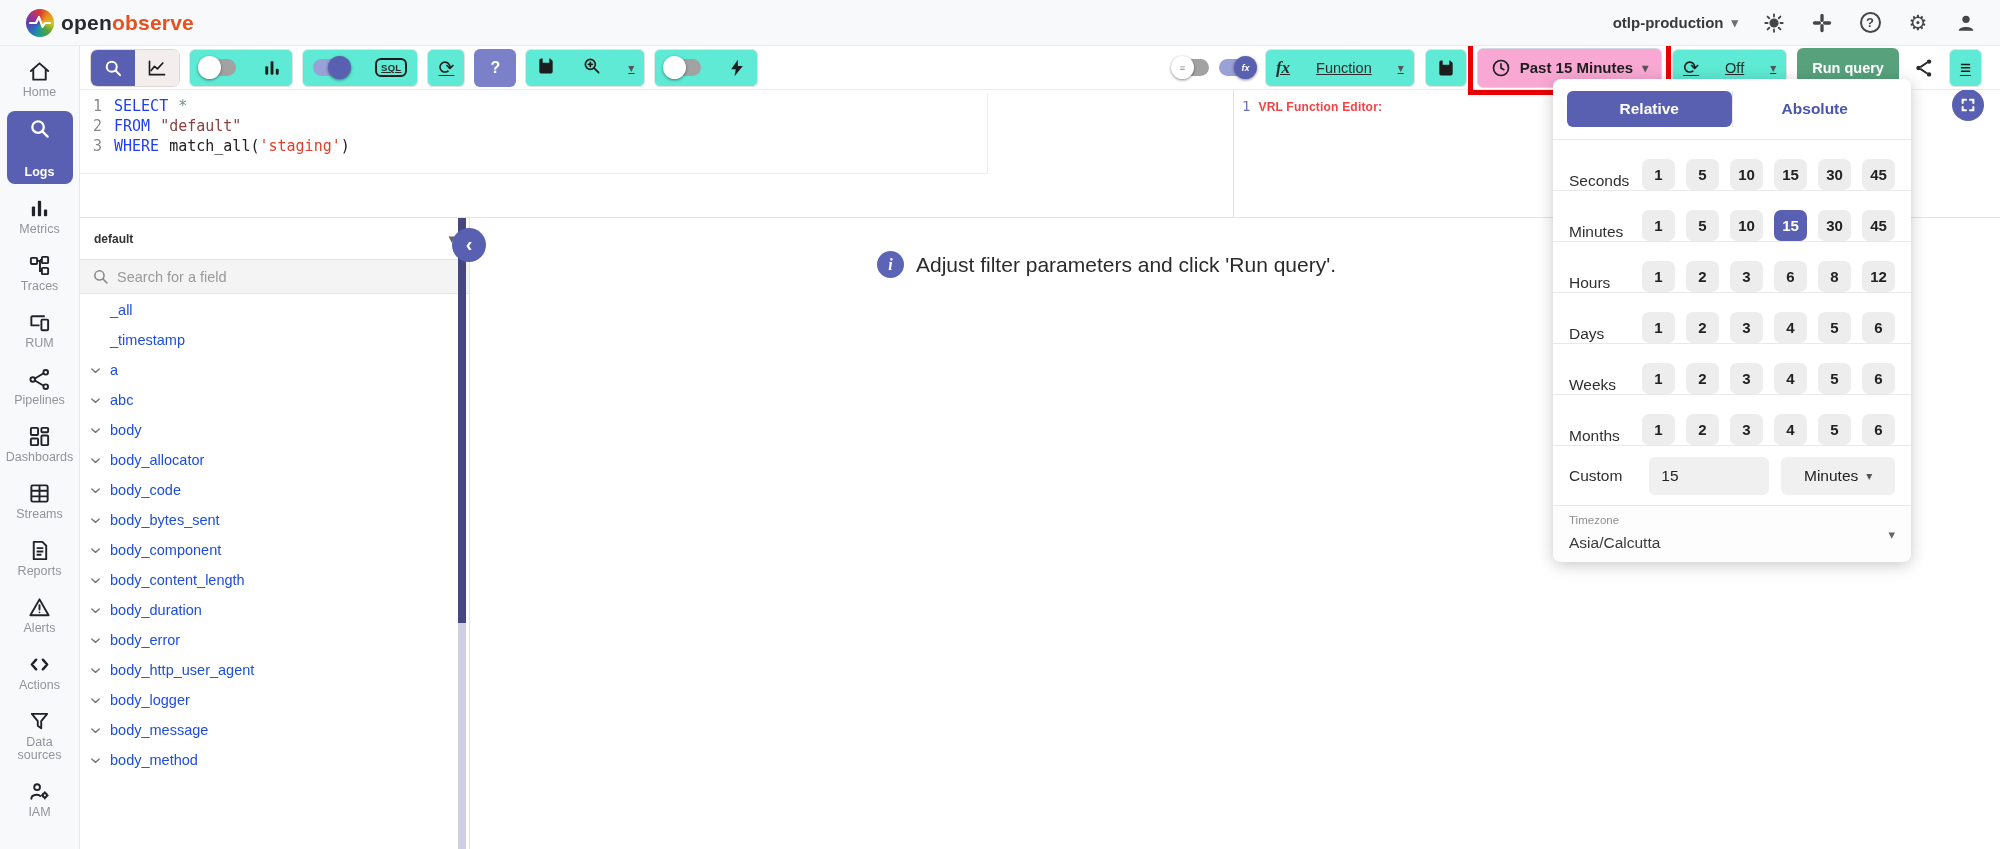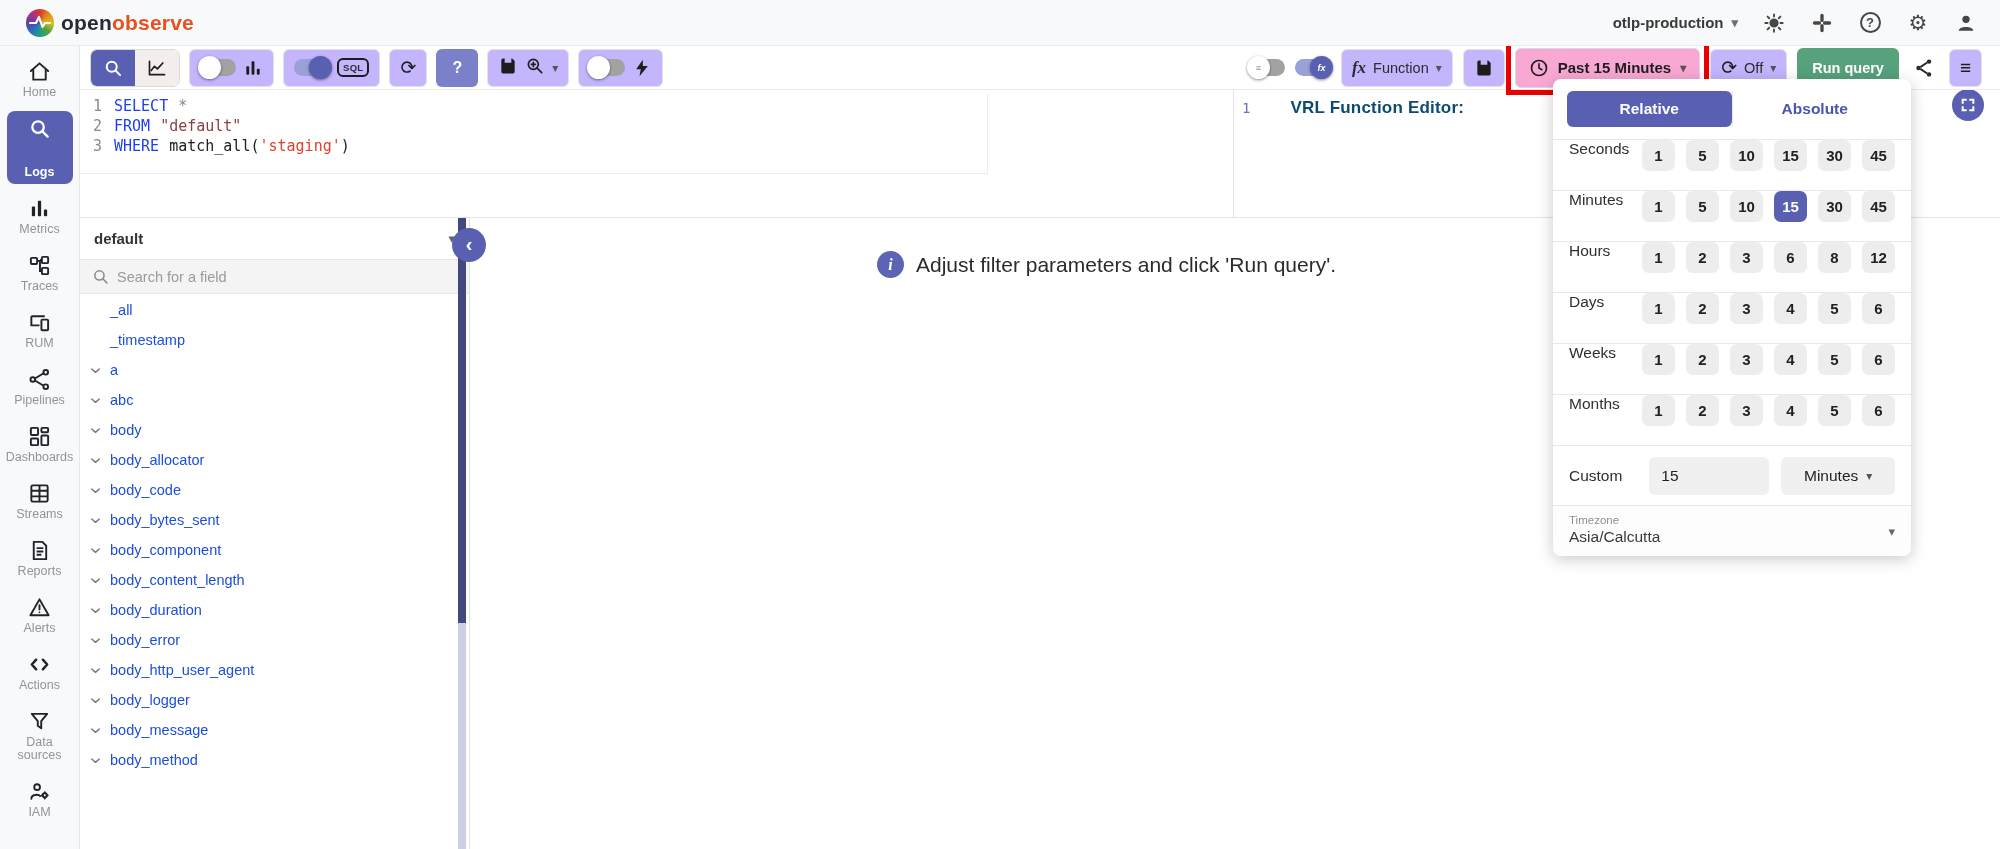--- a/index.html
+++ b/index.html
@@ -31,22 +31,22 @@
   .side-icon { width:23px; height:23px; color:#20242a; display:flex;align-items:center;justify-content:center;}
   .side-icon svg{ width:23px; height:23px;}
   .side-label { font-size:12.5px; color:#90959c; line-height:13px; text-align:center;}
   .side-item.active { background:#5960b2; }
   .side-item.active .side-icon{ color:#fff; }
   .side-item.active .side-label{ color:#fff; font-weight:600;margin-top:23px;}
 
   
   .toolbar { position:absolute; top:46px; left:80px; right:0; height:44px; background:#fff;
     border-bottom:1px solid #ececec; display:flex; align-items:center; padding:0 10px; gap:9px; z-index:35;}
-  .tbtn { height:38px; border:1px solid #e2e2e2; border-radius:6px; background:#c4b5fd;
-    display:flex; align-items:center; justify-content:center; gap:7px; padding:0 10px; cursor:pointer; font-size:14.5px; color:#2c2c2c;}
+  .tbtn { height:38px; border:1px solid #e2e2e2; border-radius:6px; background:#5eead4;
+    display:flex; align-items:center; justify-content:center; gap:26px; padding:0 10px; cursor:pointer; font-size:14.5px; color:#2c2c2c;text-decoration:underline;}
   .tbtn svg{ width:20px; height:20px; color:#1d1d1d;}
   .combo { display:flex; border:1px solid #ded8d4; border-radius:7px; overflow:hidden; height:38px;}
   .combo .half { width:44px; display:flex; align-items:center; justify-content:center; cursor:pointer;}
   .half.sel { background:#5960b2; color:#fff;}
   .half.alt { background:#f3eeec; color:#1d1d1d;}
   .half svg{ width:20px; height:20px;}
   .sqlbadge { border:2px solid #1d1d1d; border-radius:6px; font-size:9.5px; font-weight:700; padding:2px 4px; letter-spacing:.3px;}
   .qbtn { width:42px; height:38px; background:#7b81c9; color:#fff; border-radius:6px; font-size:16px; font-weight:700;
     display:flex; align-items:center; justify-content:center; cursor:pointer;}
   .glyph { font-size:19px; line-height:1; color:#1d1d1d;}
@@ -77,30 +77,30 @@
   .sql-line { display:flex; }
   .ln { width:22px; text-align:right; color:#8a8a8a; margin-right:12px; flex:0 0 auto;}
   .kw { color:#1f3ff1; }
   .op { color:#7d8c87; margin-left:10px;}
   .strA { color:#8c4040; margin-left:10px;}
   .strB { color:#e0402d; }
   .fncall { color:#222; margin-left:10px;}
   .vrl-editor { position:absolute; left:1153px; top:0; right:0; height:128px; border-left:1px solid #e3e3e3; padding-top:8px; cursor:text;}
   .vrl-line { display:flex; align-items:baseline; padding-left:8px;}
   .vrl-ln { color:#6a71c4; font-family:"DejaVu Sans Mono",monospace; font-size:14px; margin-right:8px;}
-  .vrl-ph { color:#0c4a6e; font-size:17px; font-weight:700; letter-spacing:.2px;margin-left:32px;}
+  .vrl-ph { color:#ef4444; font-size:12px; font-weight:700; letter-spacing:.2px;}
   .expand-btn { position:absolute; right:16px; top:-1px; width:32px; height:32px; border-radius:50%;
     background:#5960b2; border:none; display:flex; align-items:center; justify-content:center; cursor:pointer;}
   .expand-btn svg{ width:16px; height:16px; color:#fff;}
 
   
   .fields-panel { position:absolute; top:218px; left:80px; width:390px; bottom:0;
     border-right:1px solid #e3e3e3; background:#fff; z-index:20;}
   .stream-row { height:42px; border-bottom:1px solid #e6e6e6; display:flex; align-items:center; padding:0 14px; cursor:pointer;}
-  .stream-name { font-size:15px; font-weight:600; color:#333;}
+  .stream-name { font-size:12px; font-weight:600; color:#333;}
   .stream-row .caret { margin-left:auto; color:#666; font-size:13px;}
   .collapse-btn { position:absolute; right:-17px; top:10px; width:34px; height:34px; border-radius:50%;
     background:#5960b2; color:#fff; border:none; font-size:20px; font-weight:700; cursor:pointer; z-index:25;
     display:flex; align-items:center; justify-content:center; padding-bottom:2px;}
   .search-row { height:34px; background:#f4f4f4; border-bottom:1px solid #e6e6e6; display:flex; align-items:center; padding:0 12px; gap:8px;}
   .search-row svg { width:17px; height:17px; color:#8a8a8a; flex:0 0 auto;}
   .search-row input { border:none; background:transparent; outline:none; font-size:14.5px; color:#333; width:100%;
     font-family:"Liberation Sans",sans-serif;}
   .search-row input::placeholder { color:#9a9a9a;}
   .field-list { position:absolute; top:77px; left:0; right:0; bottom:0; overflow:hidden;}
@@ -121,36 +121,36 @@
   .info-txt { font-size:21px; color:#2b2b2b;}
 
   
   .popover { position:absolute; top:79px; right:89px; width:358px; background:#fff; border-radius:8px;
     box-shadow:0 3px 16px rgba(0,0,0,.22); z-index:90; overflow:hidden;}
   .tabs { display:flex; padding:12px 14px; }
   .tab { flex:1; height:36px; display:flex; align-items:center; justify-content:center;
     font-size:15.5px; font-weight:700; color:#4956ad; cursor:pointer; border-radius:6px;}
   .tab.active { background:#5960b2; color:#fff;}
   .tab + .tab { border-left:1px solid #e6e6e6; border-radius:0 6px 6px 0;}
-  .prow { display:flex; align-items:flex-start; height:51px; border-top:1px solid #e9e9e9; padding:0 16px;}
+  .prow { display:flex; align-items:flex-end; height:51px; border-top:1px solid #e9e9e9; padding:0 16px;}
   .prow-label { width:82px; font-size:15.5px; color:#2f2f2f; font-weight:500;}
   .chips { margin-left:auto; display:flex; gap:11px;}
   .chip { width:33px; height:31px; border-radius:7px; background:#ededed; display:flex; align-items:center;
     justify-content:center; font-size:15px; font-weight:700; color:#222; cursor:pointer;}
   .chip.selected { background:#5960b2; color:#fff;}
   .custom-row { display:flex; align-items:center; height:60px; border-top:1px solid #e9e9e9; padding:0 16px;}
   .custom-row .prow-label { width:82px;}
   .custom-input { margin-left:auto; width:120px; height:38px; background:#f0f0f0; border:none; border-radius:6px;
     padding:0 12px; font-size:15.5px; color:#222; outline:none; font-family:"Liberation Sans",sans-serif;}
   .unit-dd { margin-left:12px; width:116px; height:38px; background:#f0f0f0; border-radius:6px;
     display:flex; align-items:center; justify-content:center; gap:8px; font-size:15.5px; color:#222; cursor:pointer;}
   .unit-dd .caret { font-size:12px; color:#555;}
   .tz-row { border-top:1px solid #e9e9e9; padding:8px 16px 10px; position:relative; cursor:pointer; background:#fdfdfd;}
   .tz-label { font-size:11.5px; color:#8f8f8f;}
-  .tz-value { font-size:15.5px; color:#3a3a3a; margin-top:2px;}
+  .tz-value { font-size:15.5px; color:#3a3a3a; margin-top:8px;}
   .tz-caret { position:absolute; right:16px; top:50%; transform:translateY(-50%); color:#666; font-size:13px;}
 </style>
 </head>
 <body>
 
 <div class="app">
 
   <div class="header">
     <div class="logo">
       <span class="logo-ring">

